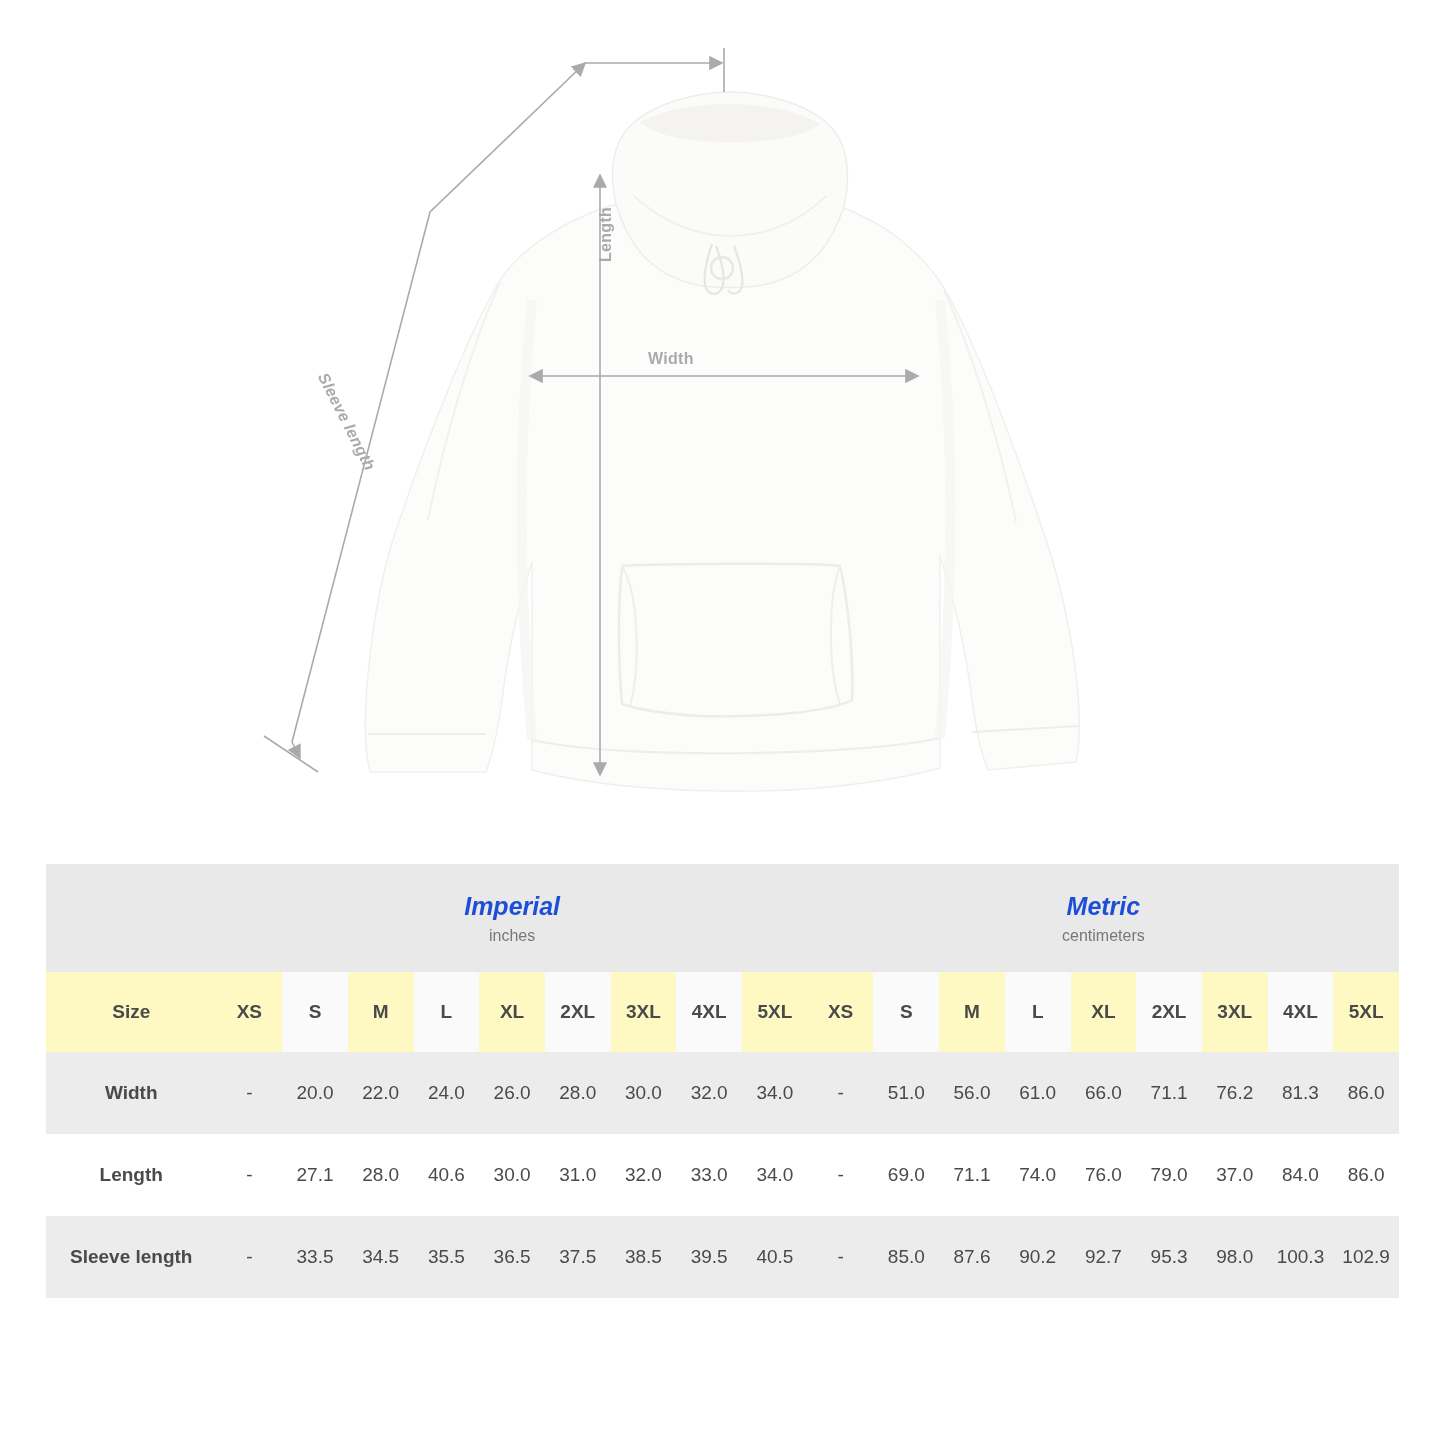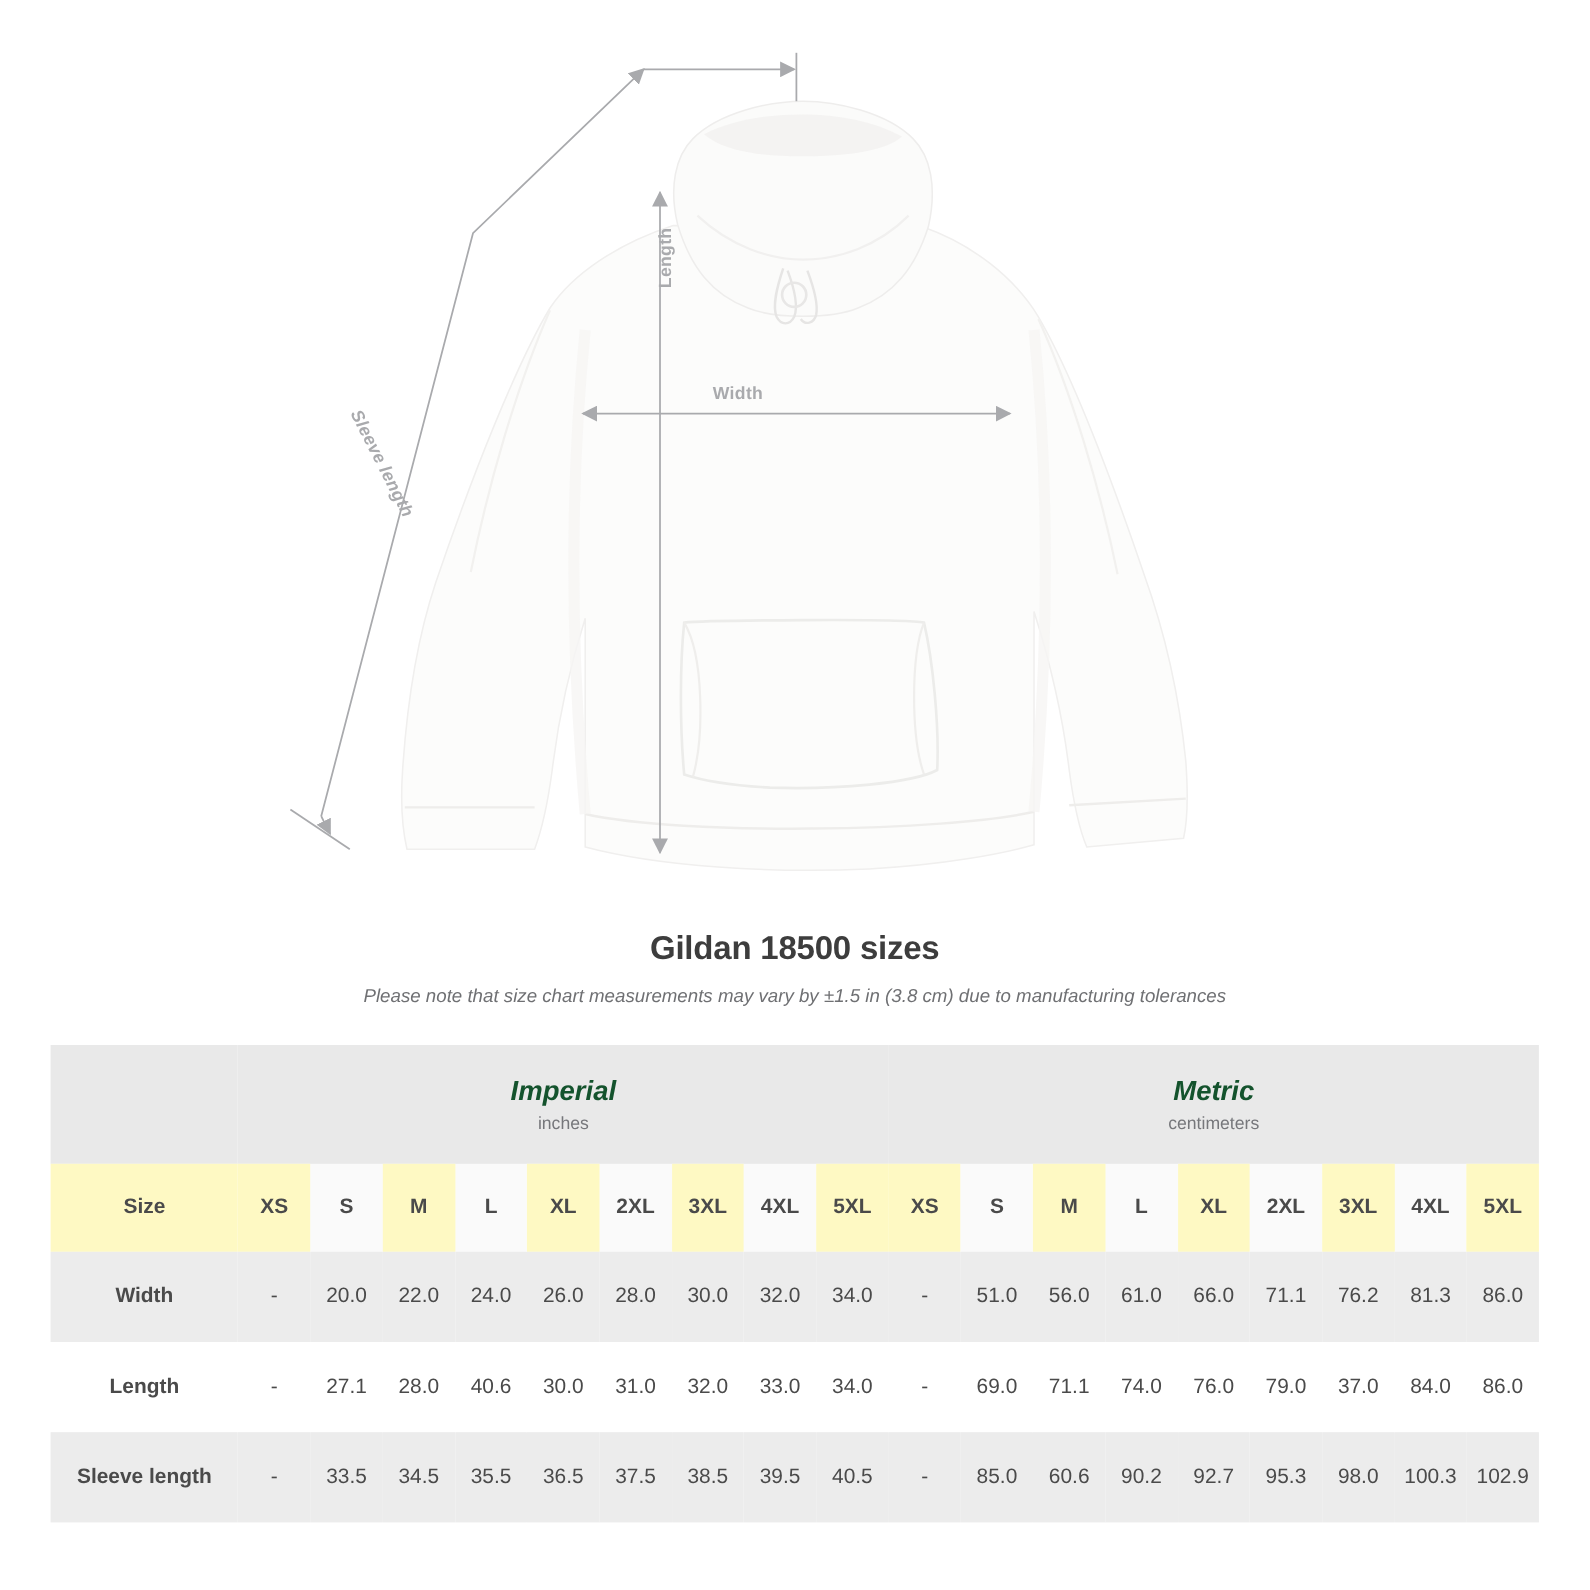--- a/index.html
+++ b/index.html
@@ -98,21 +98,21 @@
   }
   .unit-header td {
     background: #e9e9e9;
     height: 108px;
     padding: 0;
   }
   .unit-name {
     font-size: 25px;
     font-style: italic;
     font-weight: bold;
-    color: #14532d;
+    color: #1d4ed8;
     line-height: 1.25;
   }
   .unit-sub {
     font-size: 16px;
     color: #76777b;
     margin-top: 4px;
   }
   .col-head td {
     height: 78px;
     background: #fef9c3;
@@ -234,24 +234,20 @@
 
         <line x1="264" y1="736" x2="318" y2="772" stroke="#a9aaad" stroke-width="1.6"></line>
       </g>
     </svg>
 
     <div class="dim-label label-length">Length</div>
     <div class="dim-label label-width">Width</div>
     <div class="dim-label label-sleeve">Sleeve length</div>
   </div>
 
-  <div class="title-block">
-    <h1 class="chart-title">Gildan 18500 sizes</h1>
-    <div class="chart-note">Please note that size chart measurements may vary by ±1.5 in (3.8 cm) due to manufacturing tolerances</div>
-  </div>
 
   <div class="table-wrap">
     <table class="size-table">
       <colgroup>
         <col style="width:170px">
         <col span="9" style="width:65.5px">
         <col span="9" style="width:65.5px">
       </colgroup>
       <tbody>
         <tr class="unit-header">
@@ -338,21 +334,21 @@
           <td class="data-cell colalt">33.5</td>
           <td class="data-cell">34.5</td>
           <td class="data-cell colalt">35.5</td>
           <td class="data-cell">36.5</td>
           <td class="data-cell colalt">37.5</td>
           <td class="data-cell">38.5</td>
           <td class="data-cell colalt">39.5</td>
           <td class="data-cell">40.5</td>
           <td class="data-cell">-</td>
           <td class="data-cell colalt">85.0</td>
-          <td class="data-cell">60.6</td>
+          <td class="data-cell">87.6</td>
           <td class="data-cell colalt">90.2</td>
           <td class="data-cell">92.7</td>
           <td class="data-cell colalt">95.3</td>
           <td class="data-cell">98.0</td>
           <td class="data-cell colalt">100.3</td>
           <td class="data-cell">102.9</td>
         </tr>
       </tbody>
     </table>
   </div>

